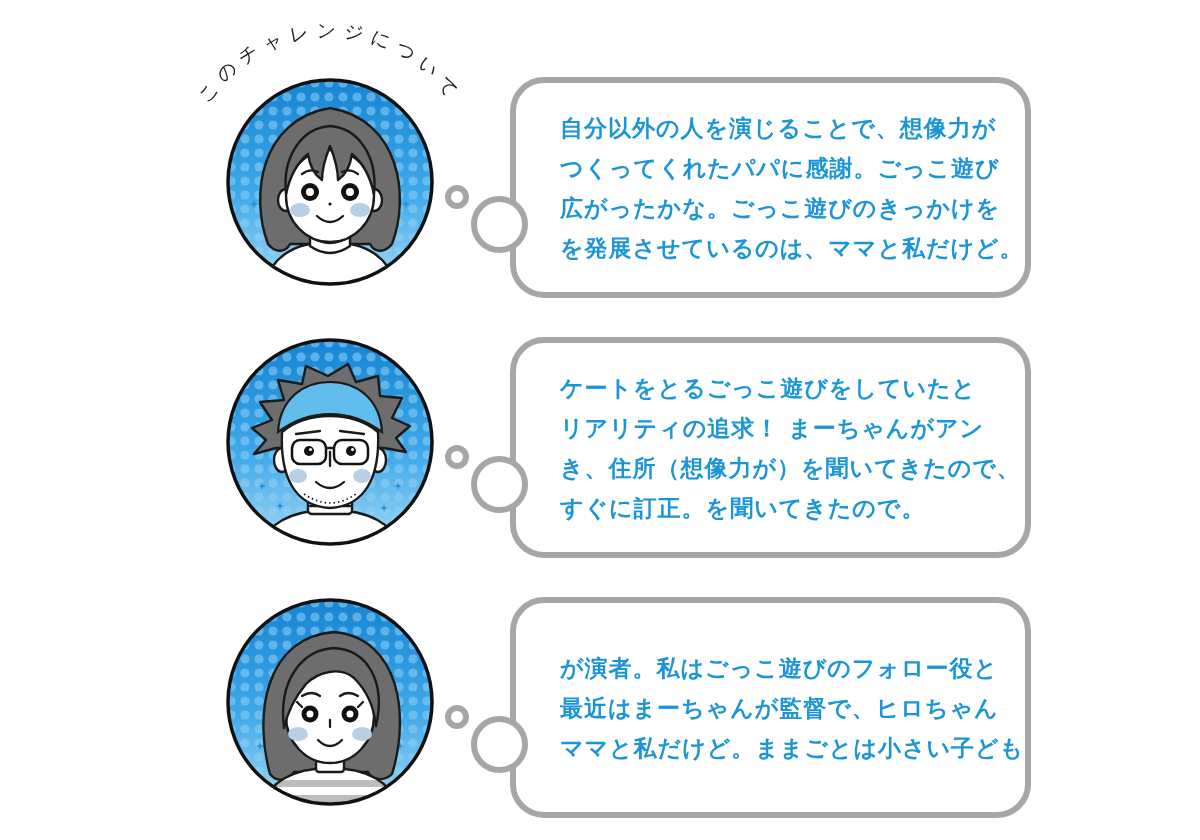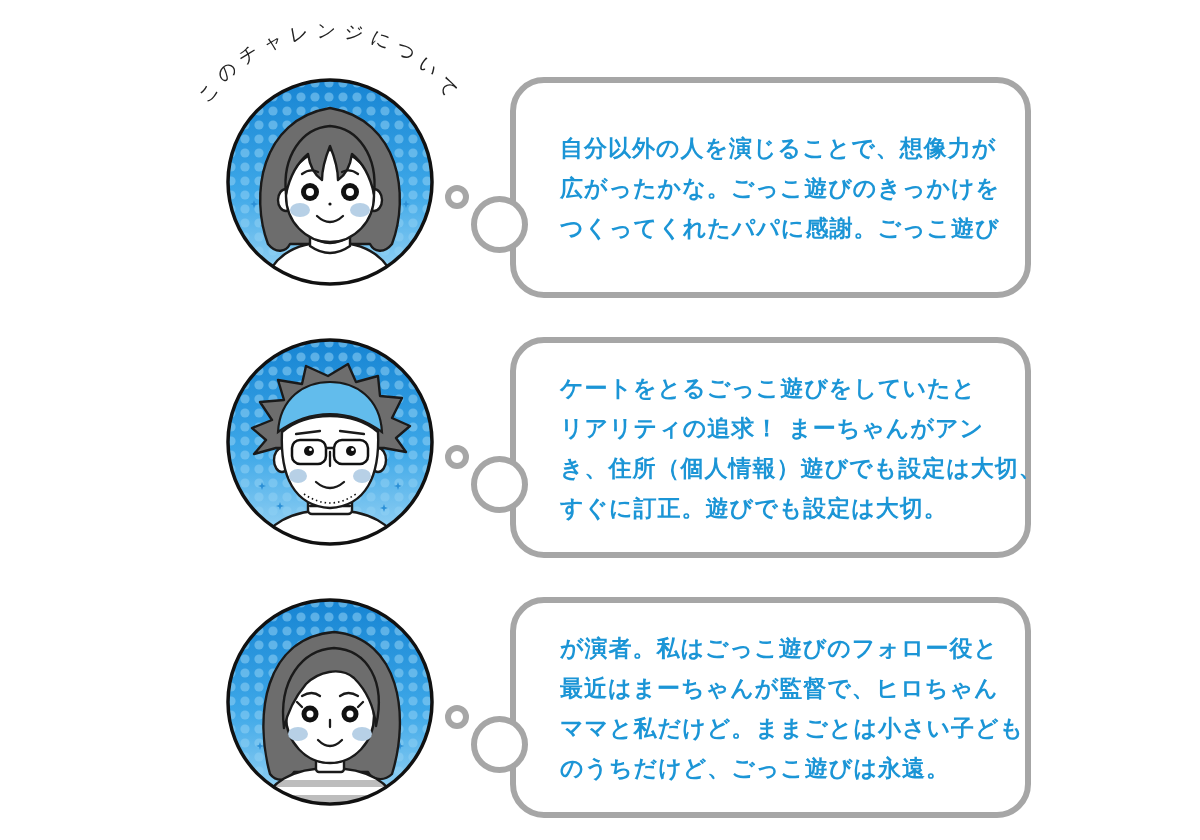--- a/index.html
+++ b/index.html
@@ -87,22 +87,23 @@
         <ellipse class="cheek" cx="76" cy="134" rx="10" ry="7"></ellipse>
         <ellipse class="cheek" cx="136" cy="134" rx="10" ry="7"></ellipse>
         <path class="ln" d="M93,140 Q106,152 119,140"></path>
       </g>
       <circle cx="106" cy="106" r="102" fill="none" stroke="#111" stroke-width="3.5"></circle>
     </svg>
     <div class="dot-small"></div>
     <div class="dot-big"></div>
     <div class="bubble">
       <div class="line">自分以外の人を演じることで、想像力が</div>
+      <div class="line">つくってくれたパパに感謝。ごっこ遊び</div>
       <div class="line">広がったかな。ごっこ遊びのきっかけを</div>
-      <div class="line">つくってくれたパパに感謝。ごっこ遊び</div>
+      <div class="line">を発展させているのは、ママと私だけど。</div>
     </div>
   </div>
 
   <div class="row" style="top:260px">
     <svg class="avatar" viewBox="0 0 212 212">
       <g clip-path="url(#avClip)">
         <rect x="0" y="0" width="212" height="212" fill="url(#avBg)"></rect>
         <rect x="0" y="0" width="212" height="212" fill="url(#avDots)" opacity="0.55"></rect>
         <use href="#spark" x="38" y="150"></use>
           <use href="#spark" x="174" y="150"></use>
@@ -135,22 +136,22 @@
         <path class="ln" d="M92,146 Q106,158 120,146"></path>
         <path d="M80,158 Q106,176 132,158" fill="none" stroke="#111" stroke-width="1.6" stroke-dasharray="1.5 3"></path>
       </g>
       <circle cx="106" cy="106" r="102" fill="none" stroke="#111" stroke-width="3.5"></circle>
     </svg>
     <div class="dot-small"></div>
     <div class="dot-big"></div>
     <div class="bubble">
       <div class="line">ケートをとるごっこ遊びをしていたと</div>
       <div class="line">リアリティの追求！ まーちゃんがアン</div>
-      <div class="line">き、住所（個人情報）遊びでも設定は大切、</div>
-      <div class="line">すぐに訂正。遊びでも設定は大切。</div>
+      <div class="line">き、住所（想像力が）を聞いてきたので、</div>
+      <div class="line">すぐに訂正。を聞いてきたので。</div>
     </div>
   </div>
 
   <div class="row" style="top:520px">
     <svg class="avatar" viewBox="0 0 212 212">
       <defs>
         <clipPath id="shirtClip3">
           <path d="M38,214 C42,186 70,172 106,172 C142,172 170,186 174,214 Z"></path>
         </clipPath>
       </defs>
@@ -189,17 +190,16 @@
         <path class="ln" d="M94,144 Q106,156 118,144"></path>
       </g>
       <circle cx="106" cy="106" r="102" fill="none" stroke="#111" stroke-width="3.5"></circle>
     </svg>
     <div class="dot-small"></div>
     <div class="dot-big"></div>
     <div class="bubble">
       <div class="line">が演者。私はごっこ遊びのフォロー役と</div>
       <div class="line">最近はまーちゃんが監督で、ヒロちゃん</div>
       <div class="line">ママと私だけど。ままごとは小さい子ども</div>
-      <div class="line">のうちだけど、ごっこ遊びは永遠。</div>
     </div>
   </div>
 
 </div>
 
 </body></html>

